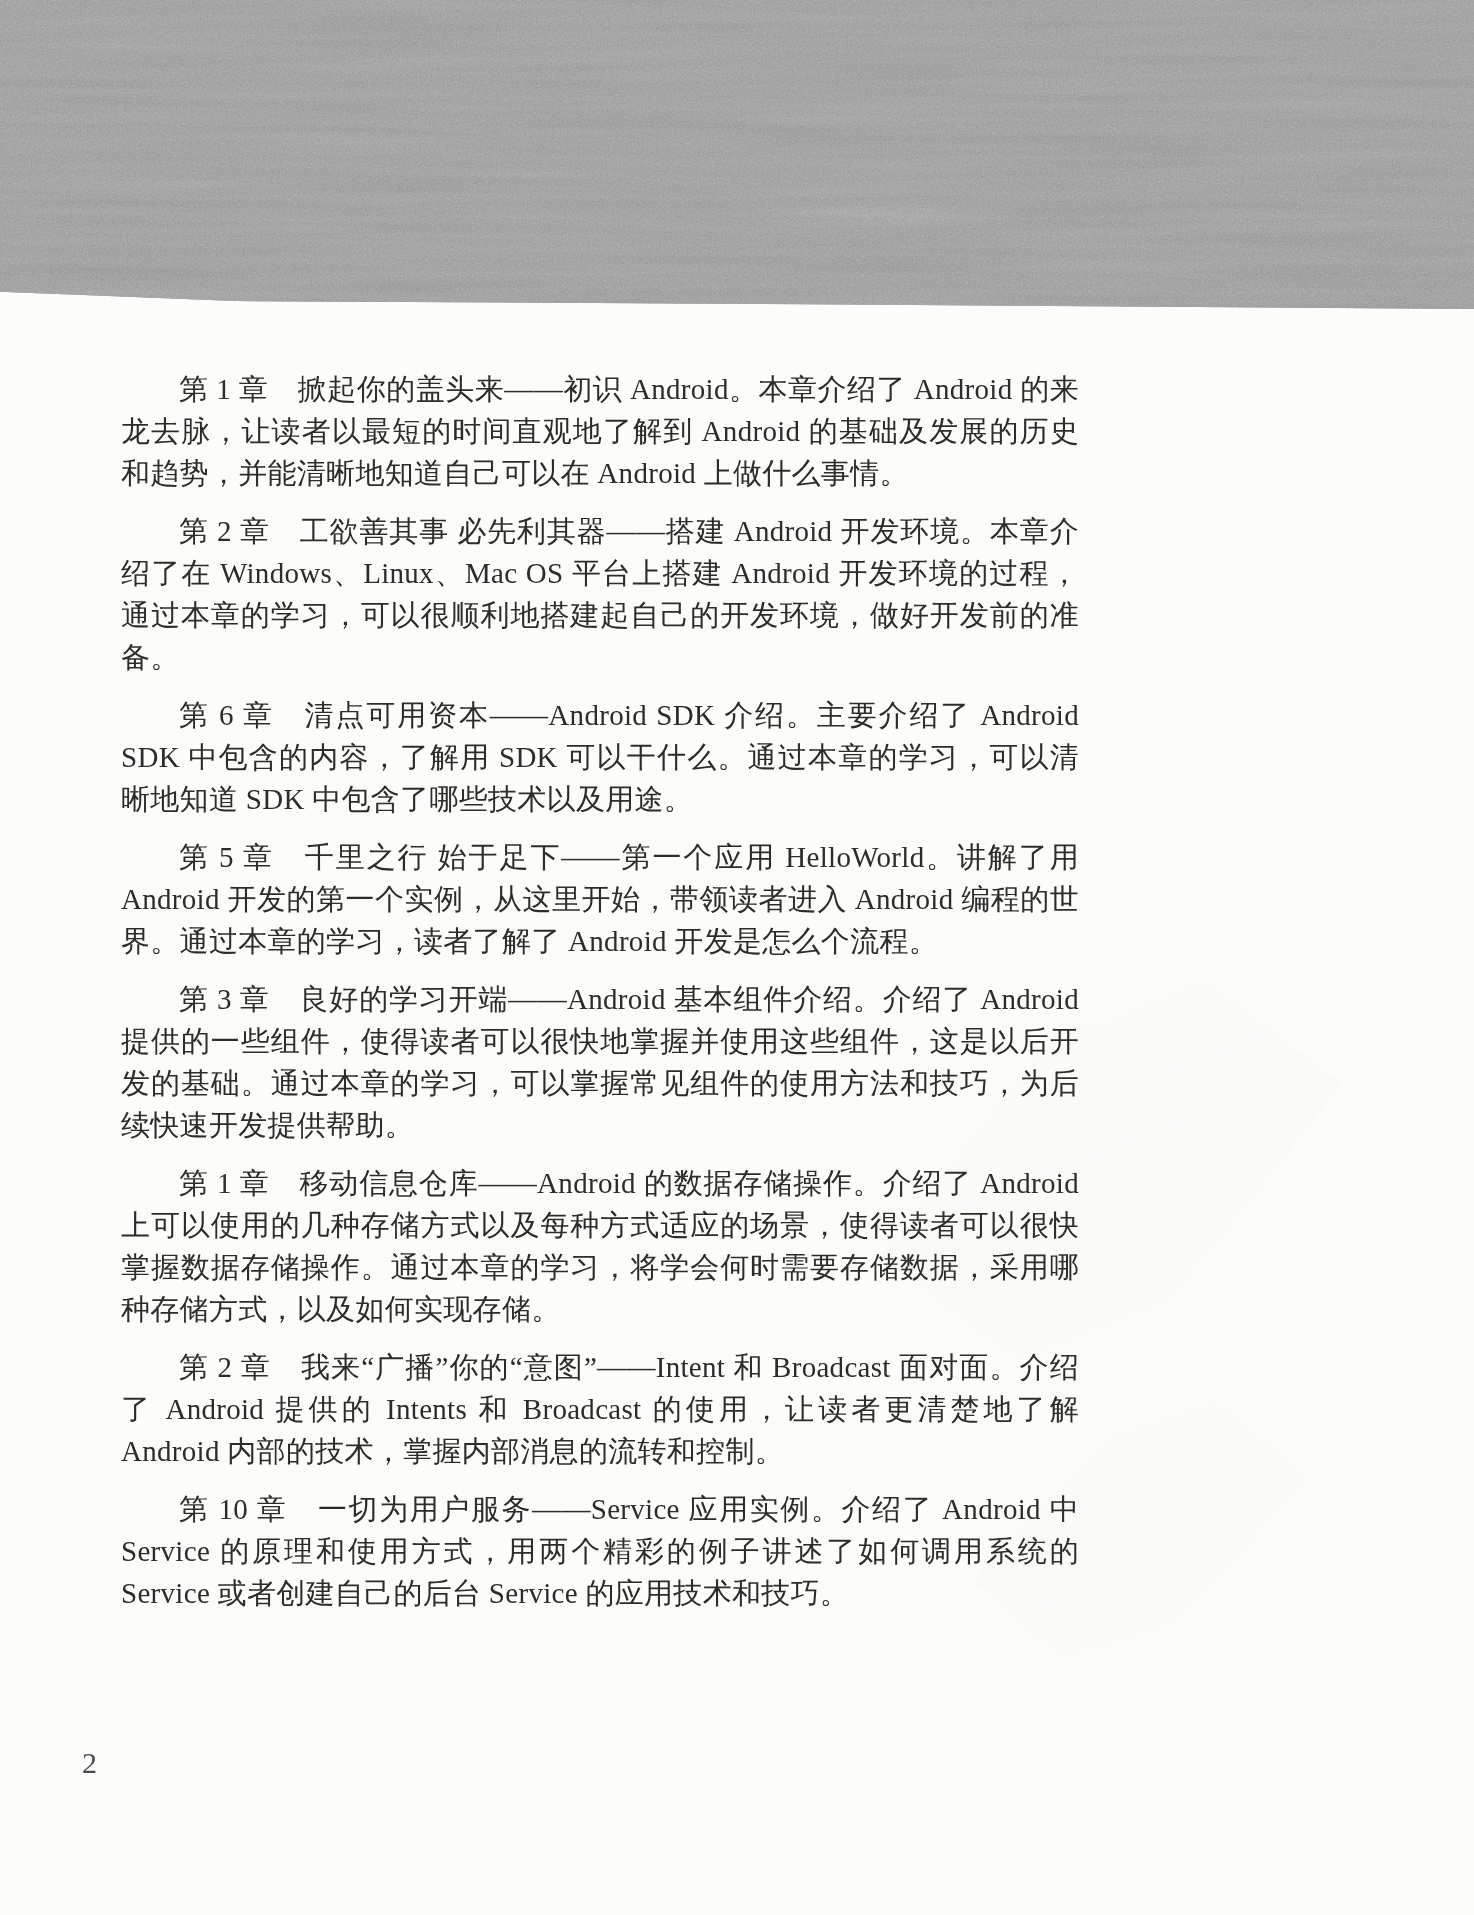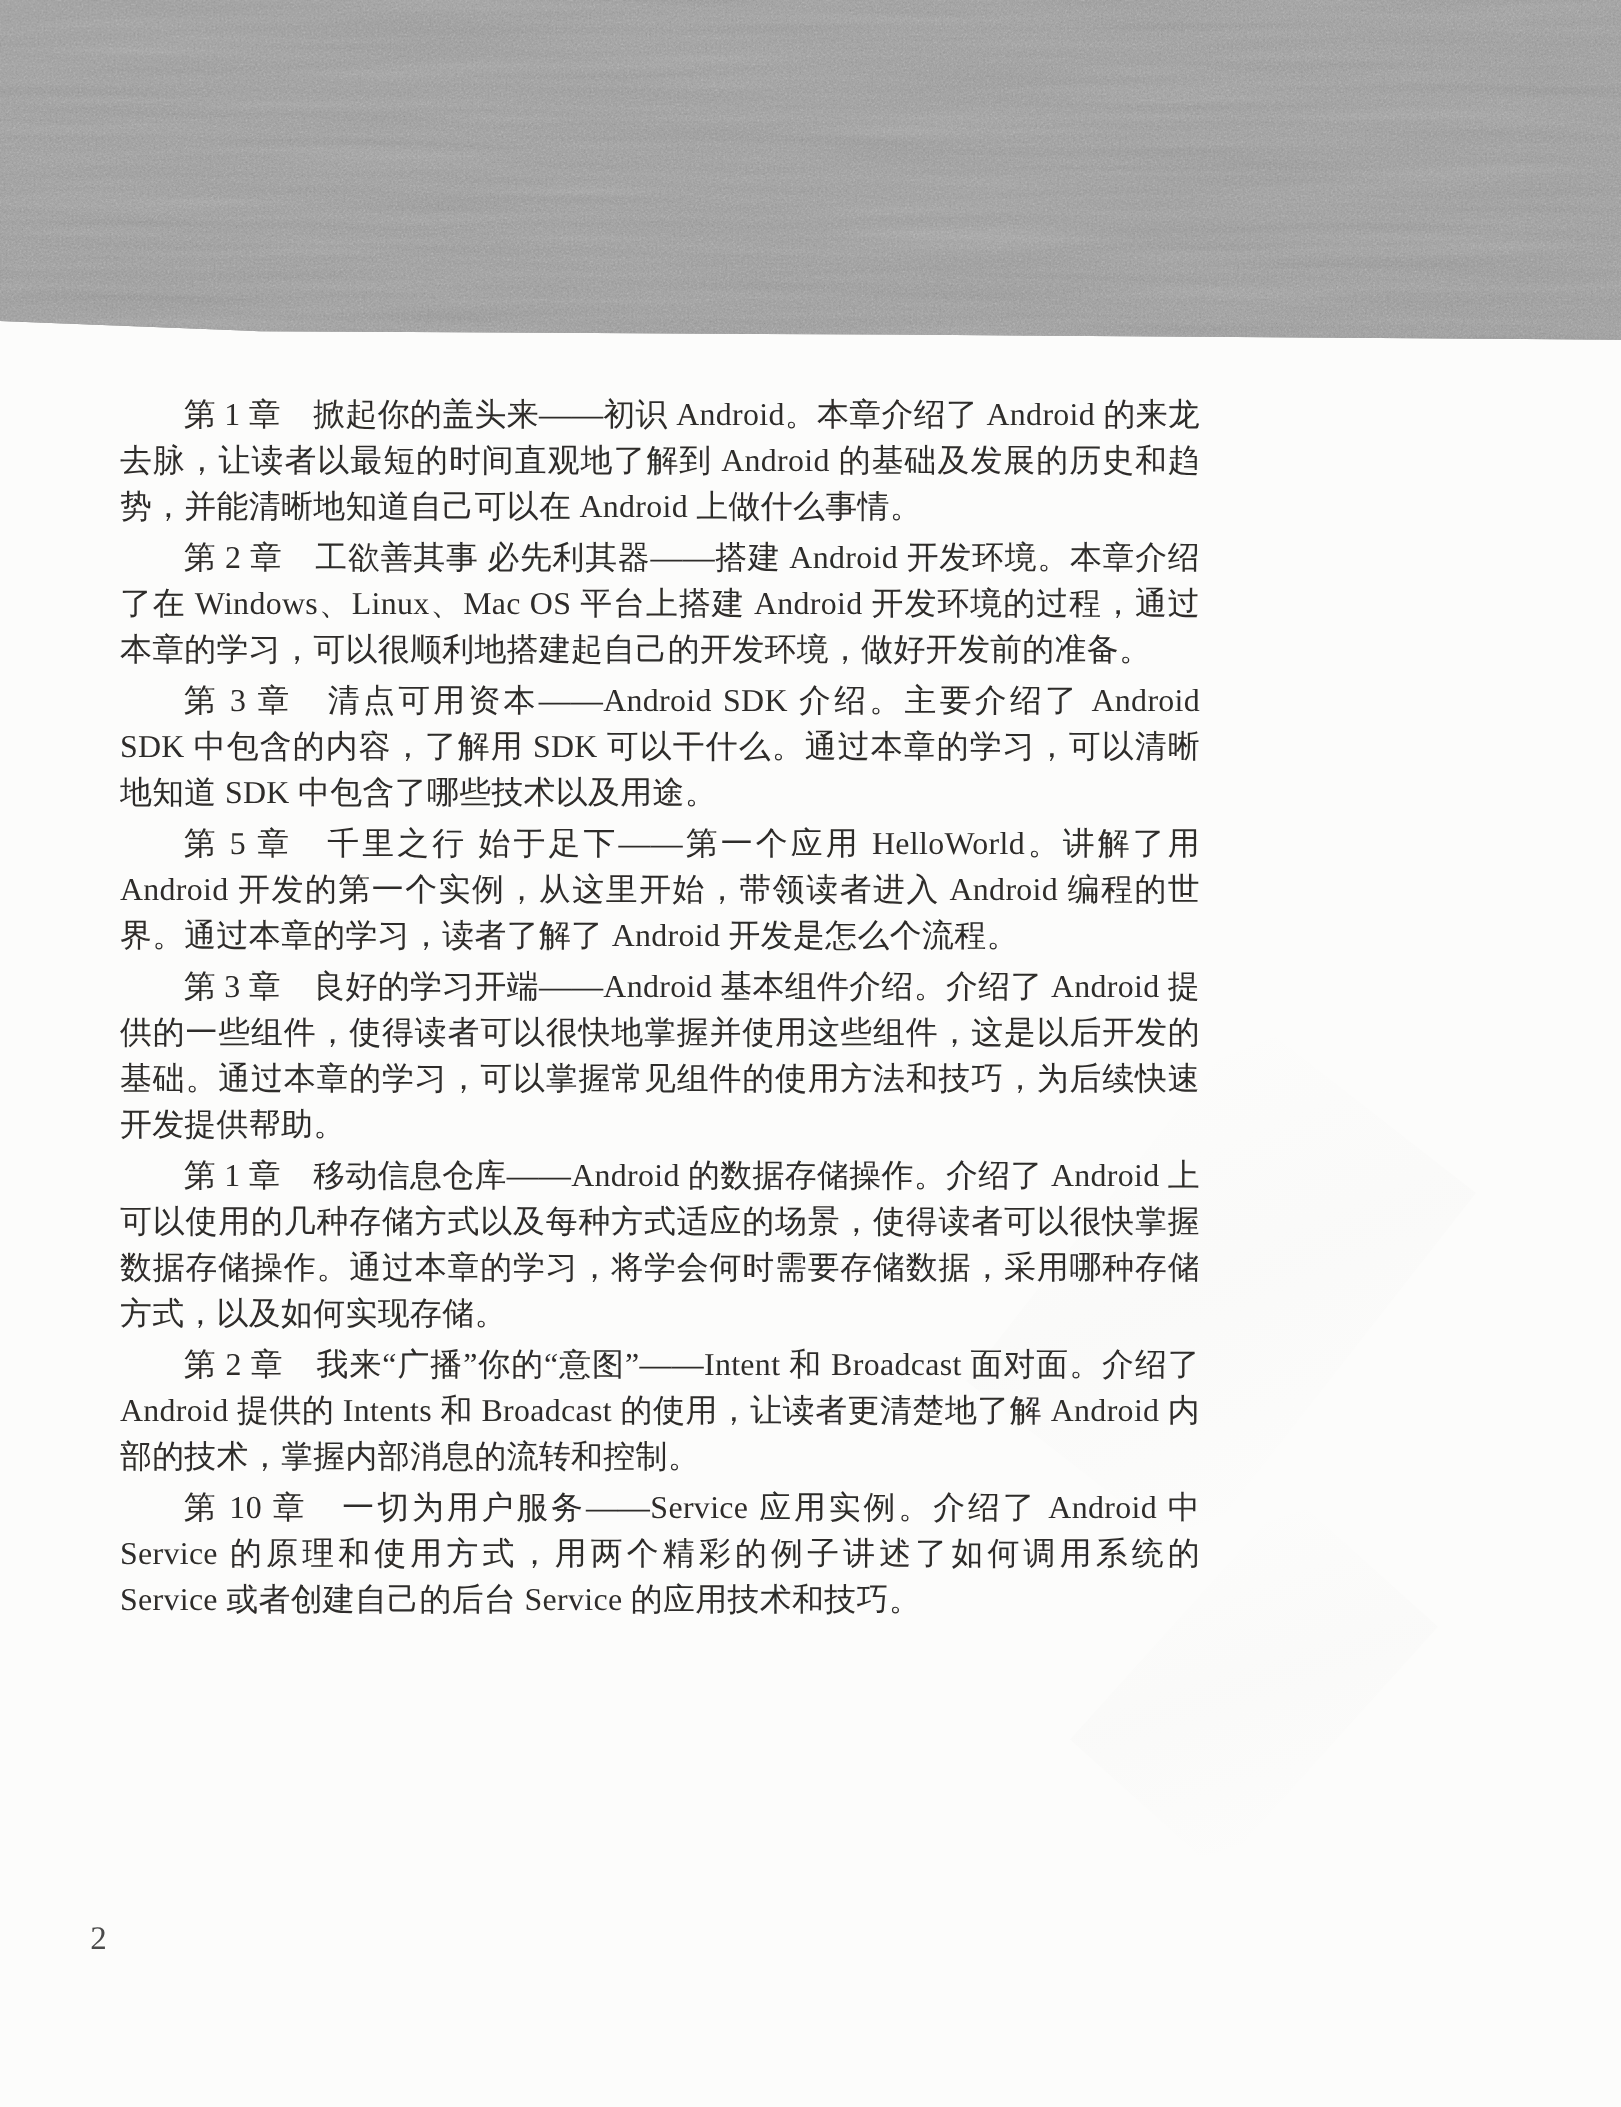--- a/index.html
+++ b/index.html
@@ -39,21 +39,21 @@
     top: 352px;
     left: 105px;
     width: 990px;
     color: #2e2c2a;
     font-size: 29px;
     line-height: 42px;
     text-align: justify;
     letter-spacing: 0.3px;
   }
   .text-block p {
-    margin: 4px;
+    margin: 16px;
     padding: 0;
     text-indent: 2em;
   }
   
   .page-number {
     position: absolute;
     left: 82px;
     top: 1742px;
     font-size: 30px;
     line-height: 42px;
@@ -100,21 +100,21 @@
       </defs>
       <rect x="0" y="0" width="1474" height="312" fill="#9d9d9d"></rect>
       <rect x="0" y="0" width="1474" height="312" filter="url(#streaks)" opacity="0.22"></rect>
       <rect x="0" y="0" width="1474" height="312" filter="url(#grain)" opacity="0.40"></rect>
     </svg>
   </div>
 
   <main class="text-block">
     <p>第 1 章　掀起你的盖头来——初识 Android。本章介绍了 Android 的来龙去脉，让读者以最短的时间直观地了解到 Android 的基础及发展的历史和趋势，并能清晰地知道自己可以在 Android 上做什么事情。</p>
     <p>第 2 章　工欲善其事 必先利其器——搭建 Android 开发环境。本章介绍了在 Windows、Linux、Mac OS 平台上搭建 Android 开发环境的过程，通过本章的学习，可以很顺利地搭建起自己的开发环境，做好开发前的准备。</p>
-    <p>第 3 章　清点可用资本——Android SDK 介绍。主要介绍了 Android SDK 中包含的内容，了解用 SDK 可以干什么。通过本章的学习，可以清晰地知道 SDK 中包含了哪些技术以及用途。</p>
+    <p>第 6 章　清点可用资本——Android SDK 介绍。主要介绍了 Android SDK 中包含的内容，了解用 SDK 可以干什么。通过本章的学习，可以清晰地知道 SDK 中包含了哪些技术以及用途。</p>
     <p>第 5 章　千里之行 始于足下——第一个应用 HelloWorld。讲解了用 Android 开发的第一个实例，从这里开始，带领读者进入 Android 编程的世界。通过本章的学习，读者了解了 Android 开发是怎么个流程。</p>
     <p>第 3 章　良好的学习开端——Android 基本组件介绍。介绍了 Android 提供的一些组件，使得读者可以很快地掌握并使用这些组件，这是以后开发的基础。通过本章的学习，可以掌握常见组件的使用方法和技巧，为后续快速开发提供帮助。</p>
     <p>第 1 章　移动信息仓库——Android 的数据存储操作。介绍了 Android 上可以使用的几种存储方式以及每种方式适应的场景，使得读者可以很快掌握数据存储操作。通过本章的学习，将学会何时需要存储数据，采用哪种存储方式，以及如何实现存储。</p>
     <p>第 2 章　我来“广播”你的“意图”——Intent 和 Broadcast 面对面。介绍了 Android 提供的 Intents 和 Broadcast 的使用，让读者更清楚地了解 Android 内部的技术，掌握内部消息的流转和控制。</p>
     <p>第 10 章　一切为用户服务——Service 应用实例。介绍了 Android 中 Service 的原理和使用方式，用两个精彩的例子讲述了如何调用系统的 Service 或者创建自己的后台 Service 的应用技术和技巧。</p>
   </main>
 
   <div class="page-number">2</div>
 
   <div class="smudge smudge-1"></div>

